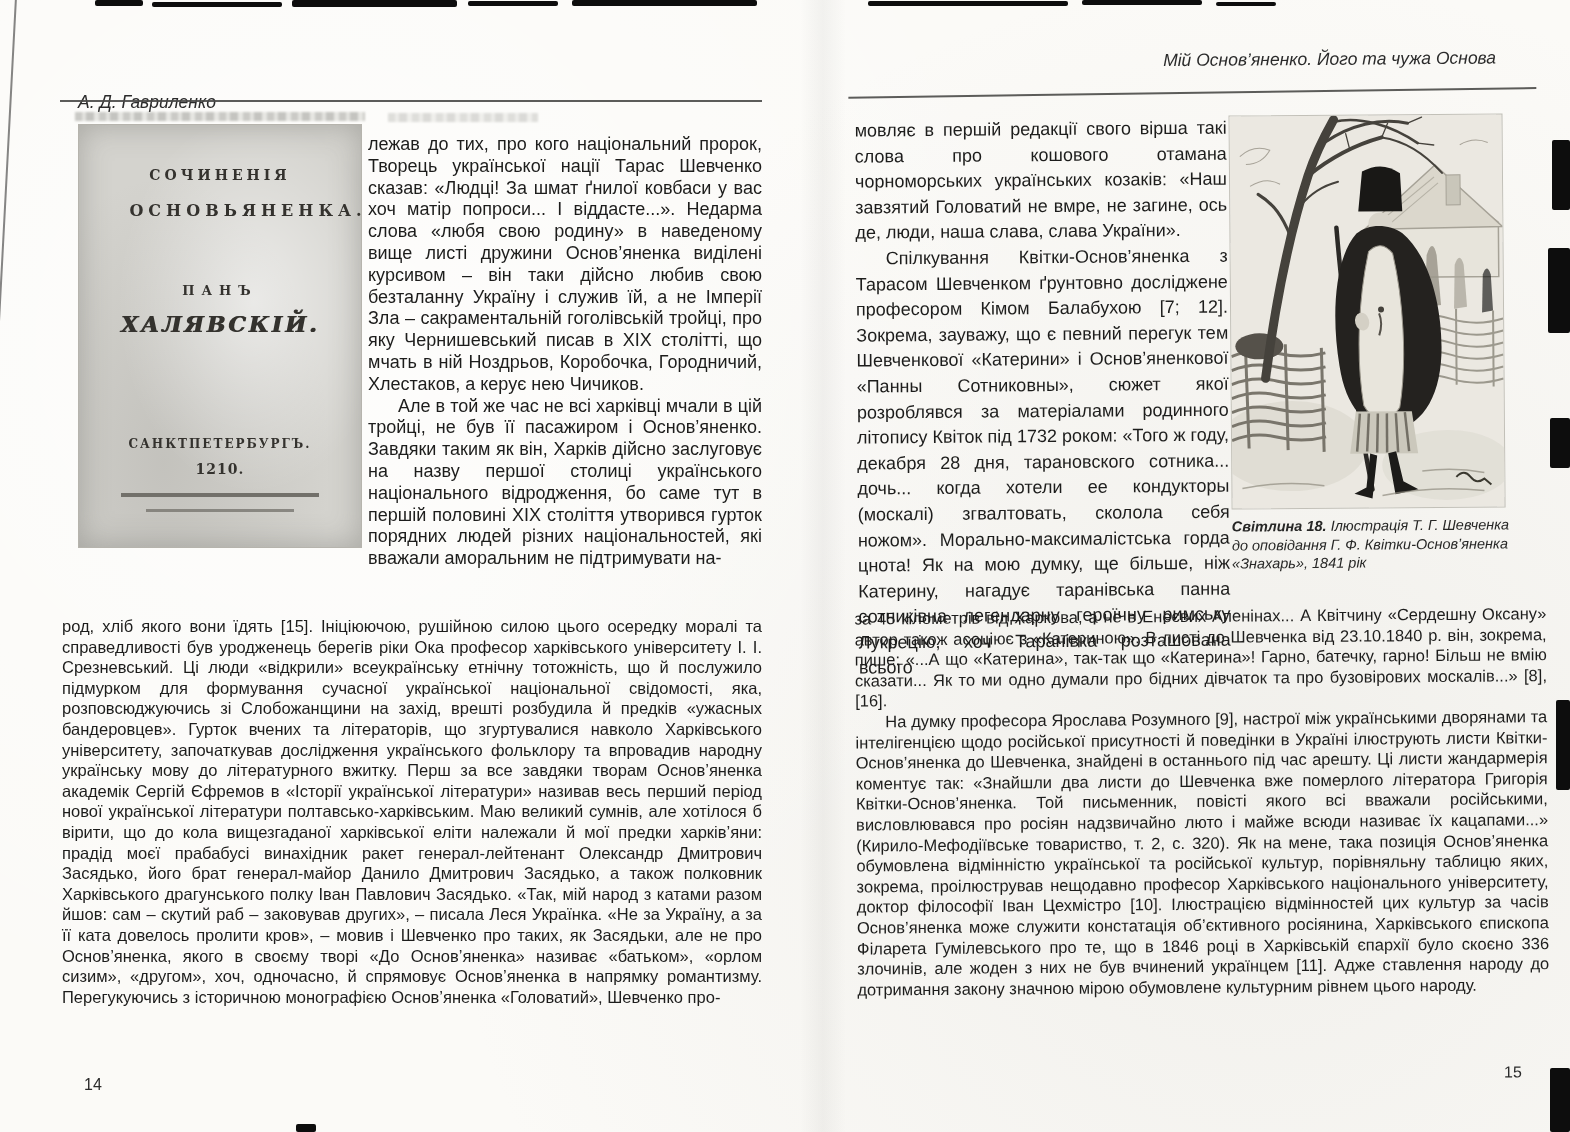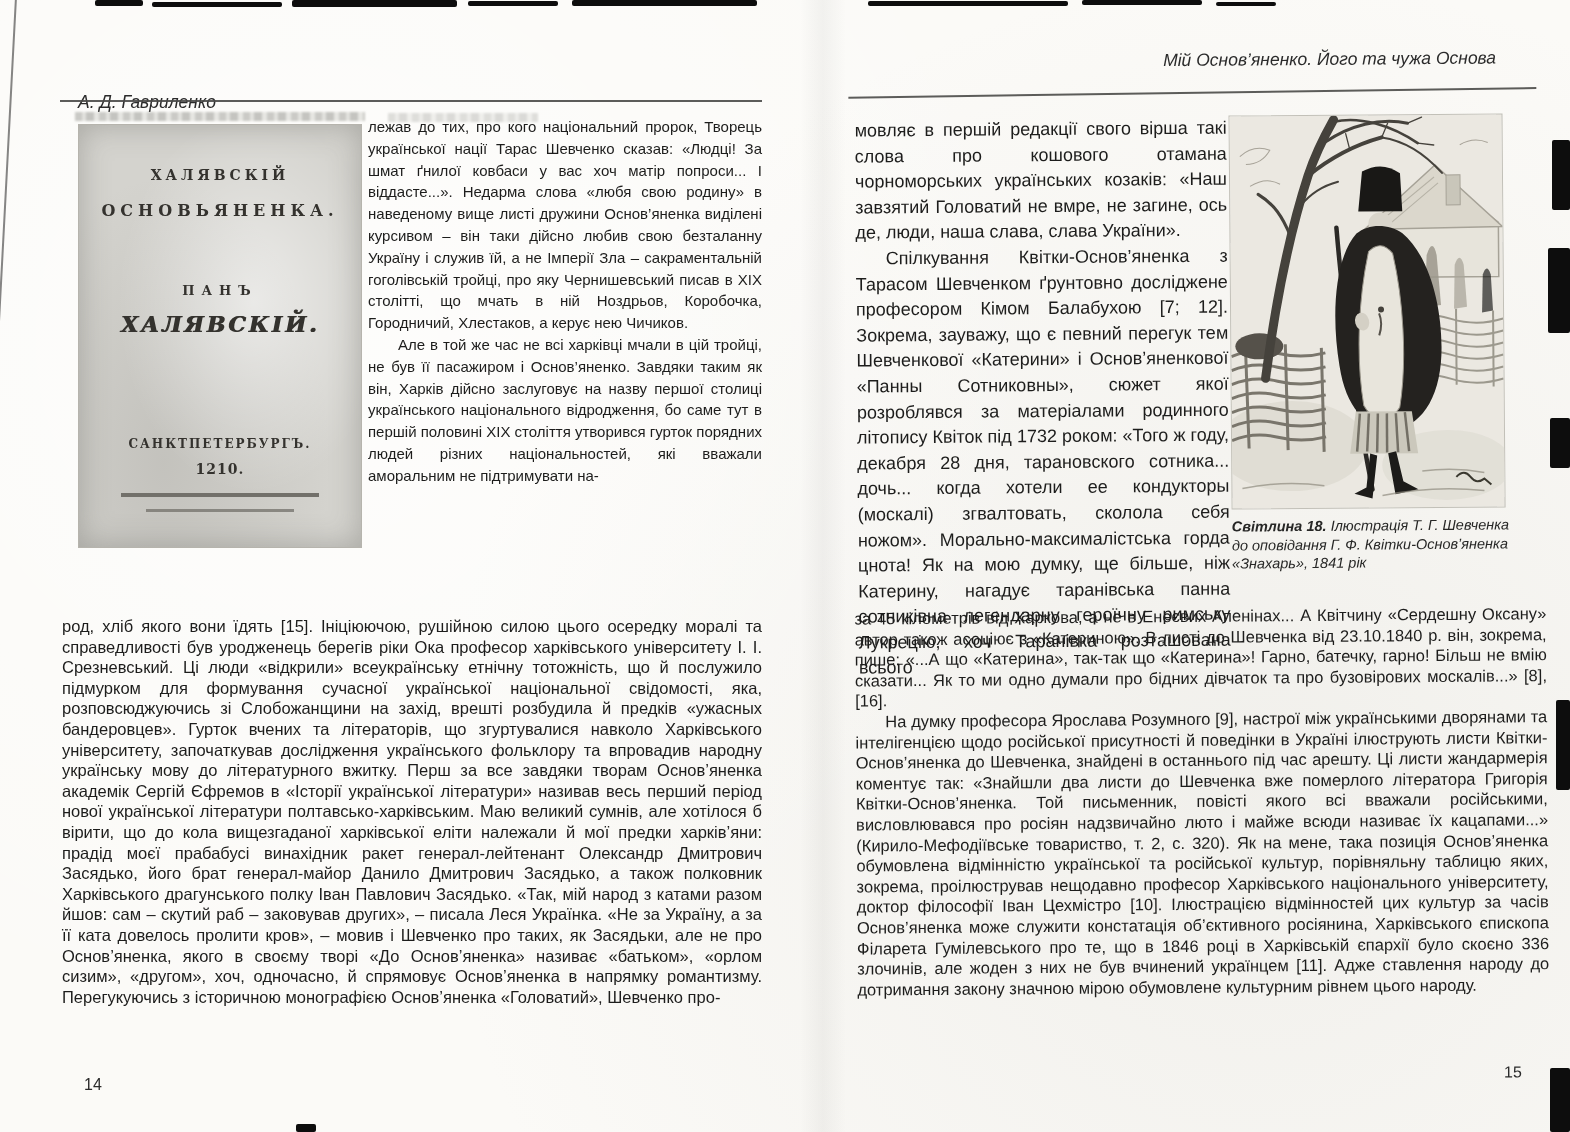--- a/index.html
+++ b/index.html
@@ -18,21 +18,21 @@
   .art { position:absolute; background:#0d0d0d; border-radius:2px; }
 
   .hdr { position:absolute; font-style:italic; font-size:17.5px; color:#2b2b2b; }
   .rule { position:absolute; height:2px; background:#4a4a48; opacity:.9; }
   .ghost { position:absolute; height:9px; filter:blur(1.1px); opacity:.5;
     background:repeating-linear-gradient(90deg,#9a9a94 0 7px,#c9c9c3 7px 11px,#8e8e88 11px 19px,#d2d2cc 19px 24px); }
 
   .body-col { position:absolute; text-align:justify; color:#1d1d1c; }
   .body-col p { margin:0; }
   p.ind { text-indent:30px; }
-  .colL { left:368px; top:116px; width:394px; font-size:15px; line-height:21.8px; }
+  .colL { left:368px; top:134px; width:394px; font-size:18px; line-height:21.8px; }
   .fullL { left:62px;  top:616px; width:700px; font-size:16.5px; line-height:20.6px; }
   .colR { left:858px; top:116px; width:372px; font-size:18px; line-height:25.6px; }
   .fullR { left:854px; top:606px; width:692px; font-size:16.5px; line-height:20.6px; }
 
   .caption { position:absolute; font-style:italic; font-size:14.5px; line-height:18.5px; color:#272726; }
   .cap-label { font-weight:bold; }
   .capL { left:78px; top:552px; width:302px; }
   .capR { left:1232px; top:518px; width:292px; }
 
   .pagenum { position:absolute; font-size:16px; color:#2b2b2b; }
@@ -42,21 +42,21 @@
   
   .plateL { position:absolute; left:78px; top:124px; width:282px; height:422px;
     background:
       radial-gradient(ellipse at 62% 42%, rgba(255,255,255,.55), transparent 55%),
       radial-gradient(ellipse at 30% 80%, rgba(120,118,112,.18), transparent 60%),
       #d4d3ce;
     border:1px solid #b6b4ad; box-shadow:inset 0 0 30px rgba(85,85,80,.35); }
   .tp { position:absolute; width:100%; text-align:center;
     font-family:"DejaVu Serif", serif; font-weight:bold; color:#34322e; }
   .tp1 { top:42px;  font-size:14px; letter-spacing:4px; }
-  .tp2 { top:76px;  font-size:16px; letter-spacing:5px; }
+  .tp2 { top:76px;  font-size:16px; letter-spacing:5px;padding-left:28px; }
   .tp3 { top:158px; font-size:13px; letter-spacing:7px; }
   .tp4 { top:186px; font-size:22px; letter-spacing:3px; text-shadow:1px 0 0 #34322e;font-style:italic; }
   .tp5 { top:312px; font-size:12px; letter-spacing:2px; }
   .tp6 { top:336px; font-size:14px; letter-spacing:1px; }
   .tp-bar { position:absolute; left:50%; transform:translateX(-50%);
     background:#72706a; filter:blur(.6px); }
   .tp-bar1 { top:368px; width:198px; height:4px; }
   .tp-bar2 { top:384px; width:148px; height:3px; opacity:.75; }
 
   
@@ -89,21 +89,21 @@
   <div class="art" style="left:4px;top:-8px;width:2px;height:430px;transform:rotate(3deg);opacity:.5;"></div>
 
   <div class="gutter"></div>
 
   <div class="hdr" style="left:78px;top:66px;margin-top:26px;">А. Д. Гавриленко</div>
   <div class="rule" style="left:60px;top:100px;width:702px;"></div>
   <div class="ghost" style="left:75px;top:112px;width:290px;"></div>
   <div class="ghost" style="left:388px;top:113px;width:150px;opacity:.3;"></div>
 
   <div class="plateL">
-    <div class="tp tp1">ХАЛЯВСКІЙ</div>
+    <div class="tp tp1">СОЧИНЕНІЯ</div>
     <div class="tp tp2">ОСНОВЬЯНЕНКА.</div>
     <div class="tp tp3">ПАНЪ</div>
     <div class="tp tp4">ХАЛЯВСКІЙ.</div>
     <div class="tp tp5">САНКТПЕТЕРБУРГЪ.</div>
     <div class="tp tp6">1210.</div>
     <div class="tp-bar tp-bar1"></div>
     <div class="tp-bar tp-bar2"></div>
   </div>
 
 

